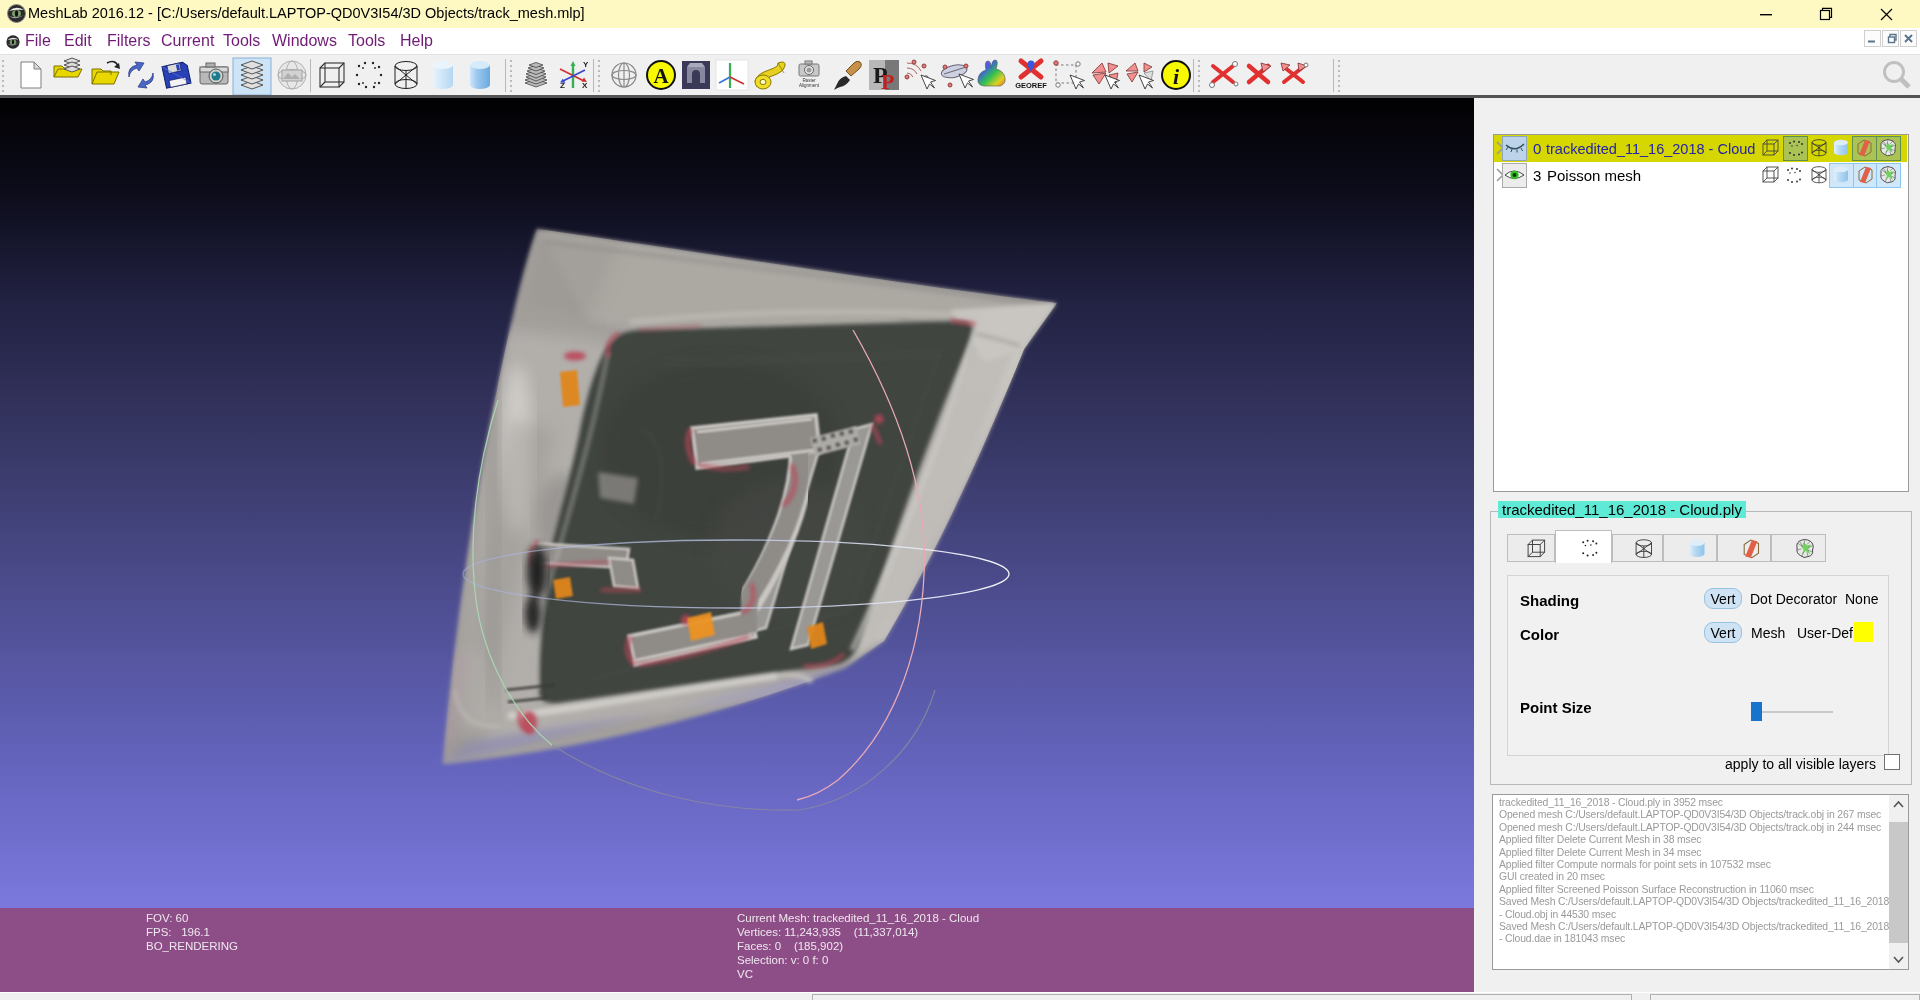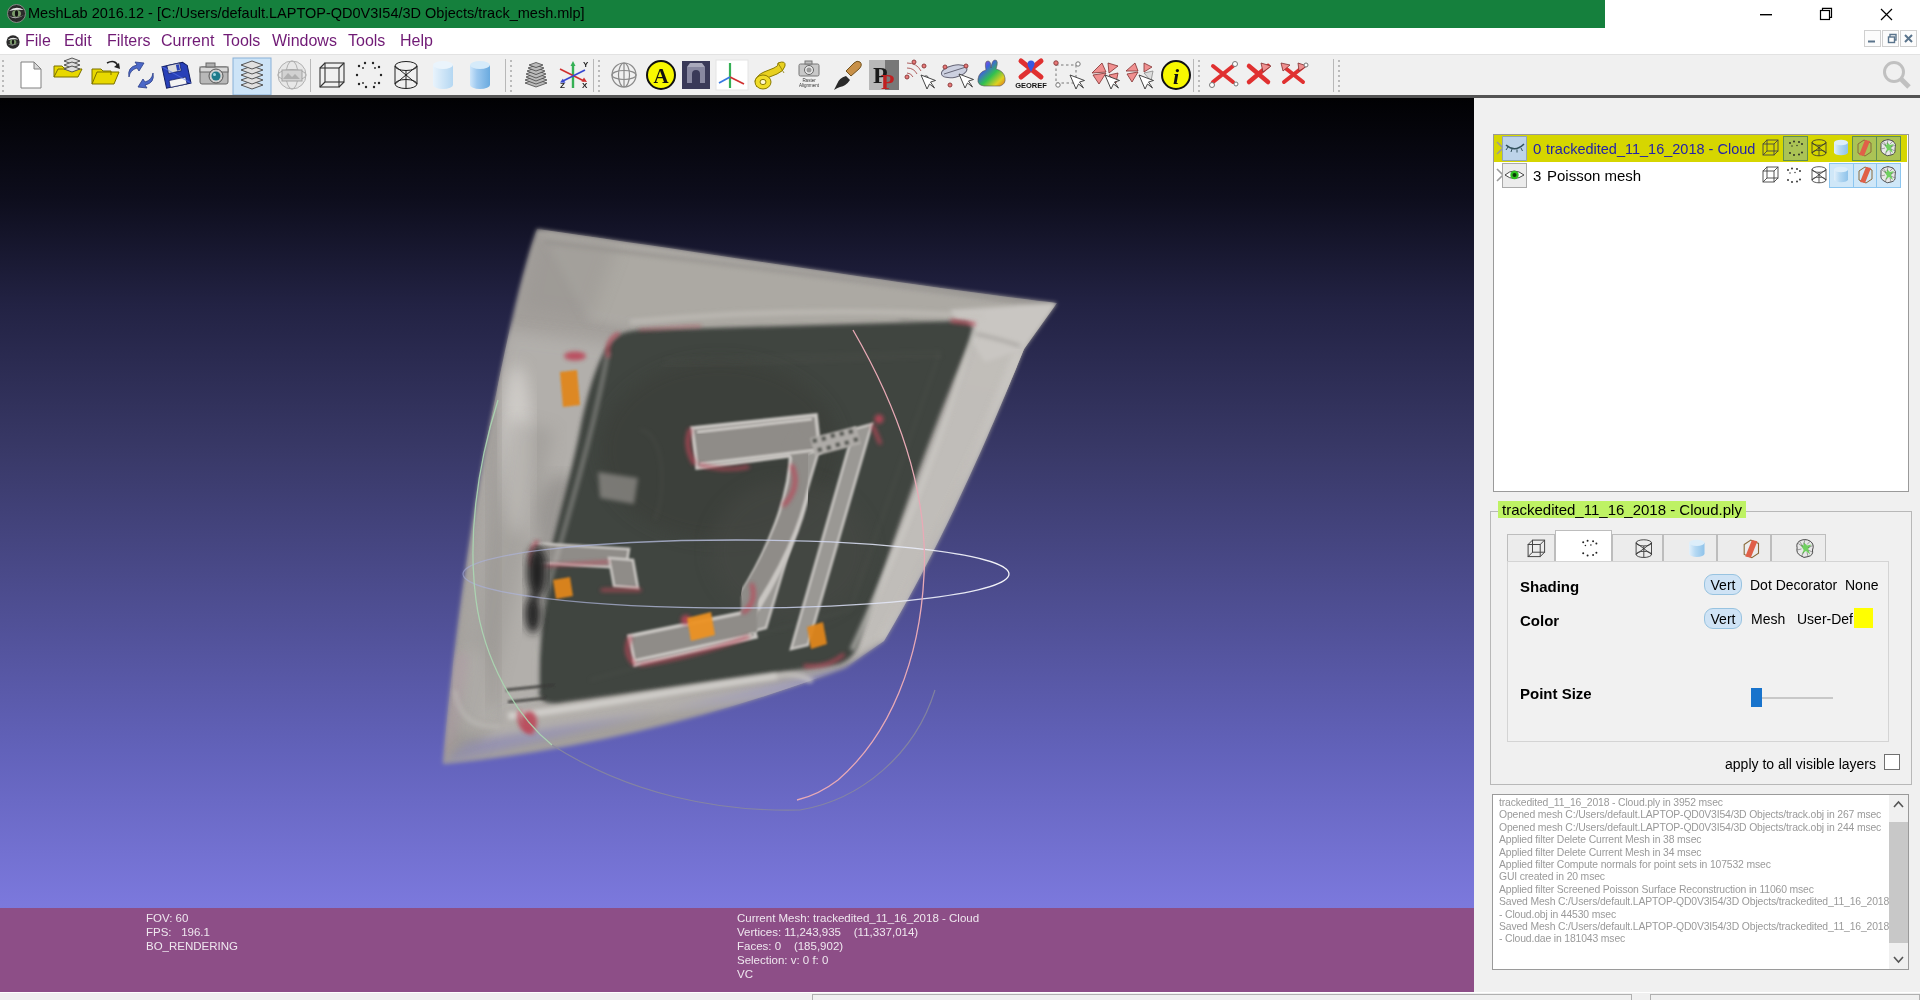--- a/index.html
+++ b/index.html
@@ -1,39 +1,39 @@
 <!DOCTYPE html>
 <html><head>
 <meta charset="utf-8">
 <style>
 * { margin:0; padding:0; box-sizing:border-box; }
 html,body { width:1920px; height:1000px; overflow:hidden; font-family:"Liberation Sans", sans-serif; background:#f0f0f0; }
 #app { position:relative; width:1920px; height:1000px; background:#fff; }
 
-#titlebar { position:absolute; left:0; top:0; width:1605px; height:28px; background:#15803d;padding-left:27px; }
+#titlebar { position:absolute; left:0; top:0; width:1920px; height:28px; background:#fef9c3;padding-left:27px; }
 #titlebar .title { position:absolute; left:28px; top:5px; font-size:14.5px; color:#000; white-space:nowrap; }
 .winbtn { position:absolute; top:0; width:46px; height:28px; }
 
 #menubar { position:absolute; left:0; top:28px; width:1920px; height:26px; background:#ffffff; }
 .menuitem { position:absolute; top:4px; font-size:16px; color:#701a75; }
 
 #toolbar { position:absolute; left:0; top:54px; width:1920px; height:41px; background:#f0f0f0; border-top:1px solid #e2e2e2; }
 #mdiline { position:absolute; left:0; top:95px; width:1920px; height:3px; background:#535353; }
 
 #viewport { position:absolute; left:0; top:98px; width:1474px; height:894px; }
 
 #dock { position:absolute; left:1474px; top:98px; width:446px; height:894px; background:#f0f0f0; }
 #dockhead { position:absolute; left:9px; top:4px; width:437px; height:21px; background:#f0f0f0; border-top:1px solid #c8c8c8; }
 #dockhead .t { position:absolute; left:5px; top:3px; font-size:12.8px; color:#000; white-space:nowrap; }
 #layerbox { position:absolute; left:19px; top:36px; width:416px; height:358px; background:#ffffff; border:1px solid #9a9a9a; }
 
 #propgroup { position:absolute; left:16px; top:413px; width:422px; height:274px; border:1px solid #b8b8b8; }
-#proplabel { position:absolute; left:24px; top:403px; font-size:15px; background:#bef264; padding:0 4px; z-index:3; }
+#proplabel { position:absolute; left:24px; top:403px; font-size:15px; background:#5eead4; padding:0 4px; z-index:3; }
 .ptab { position:absolute; top:22px; width:55px; height:28px; border:1px solid #bdbdbd; background:#ececec; }
-#tabpane { position:absolute; left:16px; top:49px; width:382px; height:181px; background:#f1f1f1; border:1px solid #d4d4d4; }
+#tabpane { position:absolute; left:16px; top:63px; width:382px; height:181px; background:#f1f1f1; border:1px solid #d4d4d4; }
 .plabel { position:absolute; font-size:15px; font-weight:bold; color:#000; }
 .pbtn { position:absolute; font-size:14px; color:#000; text-align:center;border-radius:9px; }
 .pbtn.sel { background:#cfe3f5; border:1px solid #98c3e0; }
 #applyrow { position:absolute; left:0px; top:244px; width:421px; font-size:14px; }
 
 #logbox { position:absolute; left:18px; top:696px; width:417px; height:176px; background:#ffffff; border:1px solid #9a9a9a; }
 #logtext { position:absolute; left:6px; top:2px; width:386px; font-size:10.4px; letter-spacing:-0.15px; line-height:12.4px; color:#9a9a9a; white-space:nowrap; }
 #logsb { position:absolute; right:0; top:0; width:19px; height:174px; background:#f0f0f0; }
 
 #statusbar { position:absolute; left:0; top:992px; width:1920px; height:8px; background:#f0f0f0; border-top:1px solid #ffffff; }

